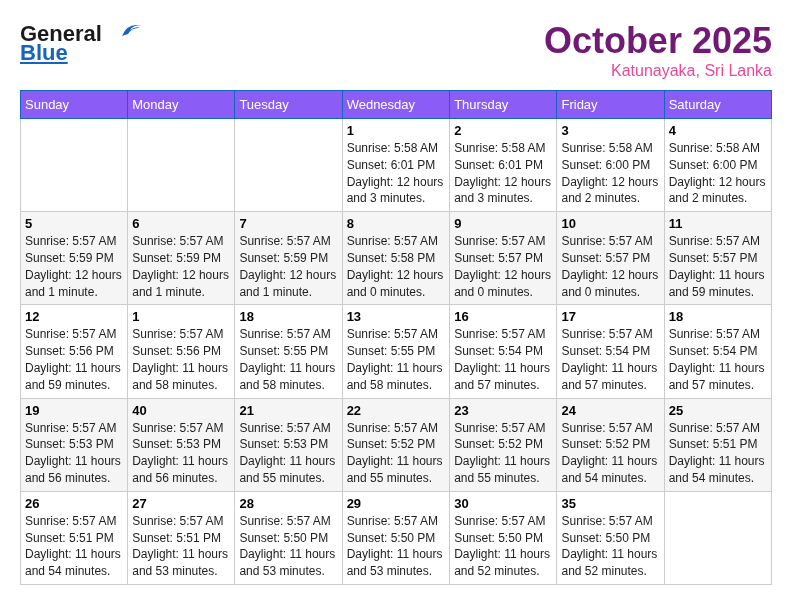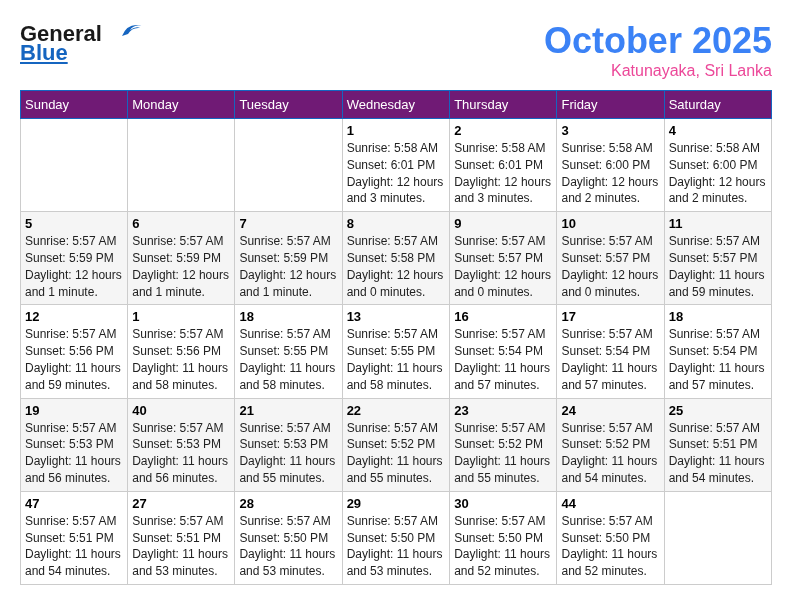--- a/index.html
+++ b/index.html
@@ -20,33 +20,33 @@
       display: flex;
       flex-direction: column;
       align-items: flex-start;
     }
     .title-area {
       text-align: right;
     }
     .month-title {
       font-size: 36px;
       font-weight: bold;
-      color: #3b82f6;
+      color: #701a75;
     }
     .subtitle {
       font-size: 16px;
       color: #ec4899;
     }
     .calendar {
       width: 100%;
       border-collapse: collapse;
       font-size: 11px;
     }
     .calendar th {
-      background-color: #701a75;
+      background-color: #8b5cf6;
       color: #fff;
       padding: 6px 4px;
       text-align: left;
       font-size: 13px;
       font-weight: normal;
       border: 1px solid #1565c0;
     }
     .calendar td {
       border: 1px solid #ccc;
       vertical-align: top;
@@ -215,39 +215,39 @@
           <span class="day-number">24</span>
           <div class="day-info">Sunrise: 5:57 AM<br>Sunset: 5:52 PM<br>Daylight: 11 hours<br>and 54 minutes.</div>
         </td>
         <td>
           <span class="day-number">25</span>
           <div class="day-info">Sunrise: 5:57 AM<br>Sunset: 5:51 PM<br>Daylight: 11 hours<br>and 54 minutes.</div>
         </td>
       </tr>
       <tr>
         <td>
-          <span class="day-number">47</span>
+          <span class="day-number">26</span>
           <div class="day-info">Sunrise: 5:57 AM<br>Sunset: 5:51 PM<br>Daylight: 11 hours<br>and 54 minutes.</div>
         </td>
         <td>
           <span class="day-number">27</span>
           <div class="day-info">Sunrise: 5:57 AM<br>Sunset: 5:51 PM<br>Daylight: 11 hours<br>and 53 minutes.</div>
         </td>
         <td>
           <span class="day-number">28</span>
           <div class="day-info">Sunrise: 5:57 AM<br>Sunset: 5:50 PM<br>Daylight: 11 hours<br>and 53 minutes.</div>
         </td>
         <td>
           <span class="day-number">29</span>
           <div class="day-info">Sunrise: 5:57 AM<br>Sunset: 5:50 PM<br>Daylight: 11 hours<br>and 53 minutes.</div>
         </td>
         <td>
           <span class="day-number">30</span>
           <div class="day-info">Sunrise: 5:57 AM<br>Sunset: 5:50 PM<br>Daylight: 11 hours<br>and 52 minutes.</div>
         </td>
         <td>
-          <span class="day-number">44</span>
+          <span class="day-number">35</span>
           <div class="day-info">Sunrise: 5:57 AM<br>Sunset: 5:50 PM<br>Daylight: 11 hours<br>and 52 minutes.</div>
         </td>
         <td class="empty-cell"></td>
       </tr>
     </tbody>
 </table>
 
 </body></html>

